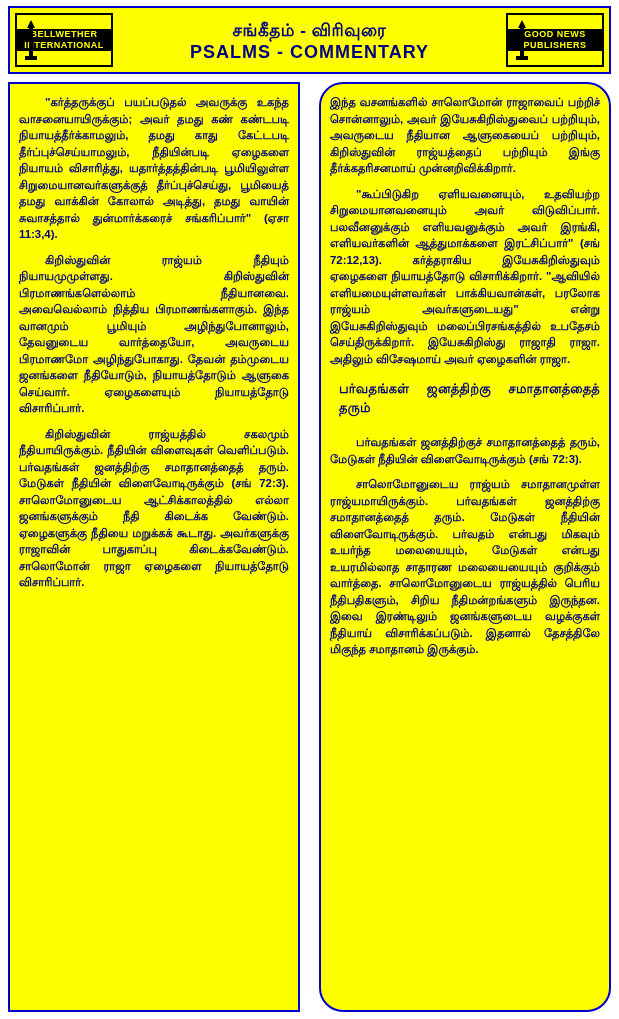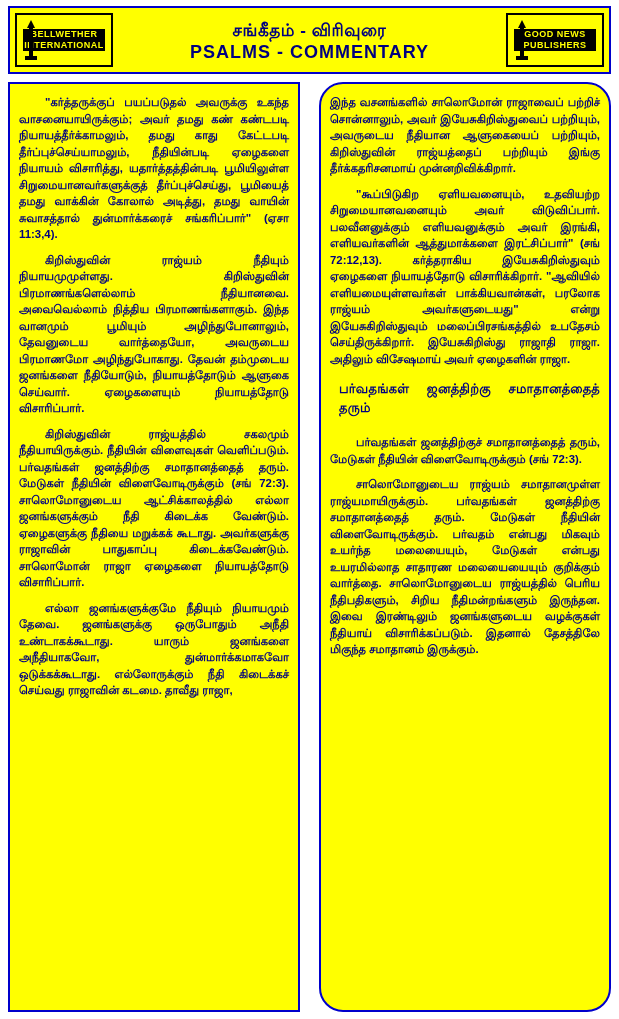--- a/index.html
+++ b/index.html
@@ -48,21 +48,21 @@
   }
   .logo-box .logo-line {
     font-size: 9px;
     font-weight: bold;
     letter-spacing: 0.5px;
     color: #000;
     text-align: center;
     line-height: 11px;
     background: #000;
     color: #ffff00;
-    width: 82px;
+    width: 98px;
   }
   .logo-emblem {
     position: absolute;
     left: 4px;
     top: 5px;
     width: 20px;
     height: 44px;
   }
   .header-center {
     flex: 1;
@@ -165,21 +165,20 @@
       <div class="logo-line">GOOD NEWS</div>
       <div class="logo-line">PUBLISHERS</div>
     </div>
 
   </div>
 
   <div class="col col-left">
     <p class="indent">"கர்த்தருக்குப் பயப்படுதல் அவருக்கு உகந்த வாசனையாயிருக்கும்; அவர் தமது கண் கண்டபடி நியாயத்தீர்க்காமலும், தமது காது கேட்டபடி தீர்ப்புச்செய்யாமலும், நீதியின்படி ஏழைகளை நியாயம் விசாரித்து, யதார்த்தத்தின்படி பூமியிலுள்ள சிறுமையானவர்களுக்குத் தீர்ப்புச்செய்து, பூமியைத் தமது வாக்கின் கோலால் அடித்து, தமது வாயின் சுவாசத்தால் துன்மார்க்கரைச் சங்கரிப்பார்" (ஏசா 11:3,4).</p>
     <p class="indent">கிறிஸ்துவின் ராஜ்யம் நீதியும் நியாயமுமுள்ளது. கிறிஸ்துவின் பிரமாணங்களெல்லாம் நீதியானவை. அவைவெல்லாம் நித்திய பிரமாணங்களாகும். இந்த வானமும் பூமியும் அழிந்துபோனாலும், தேவனுடைய வார்த்தையோ, அவருடைய பிரமாணமோ அழிந்துபோகாது. தேவன் தம்முடைய ஜனங்களை நீதியோடும், நியாயத்தோடும் ஆளுகை செய்வார். ஏழைகளையும் நியாயத்தோடு விசாரிப்பார்.</p>
     <p class="indent">கிறிஸ்துவின் ராஜ்யத்தில் சகலமும் நீதியாயிருக்கும். நீதியின் விளைவுகள் வெளிப்படும். பர்வதங்கள் ஜனத்திற்கு சமாதானத்தைத் தரும். மேடுகள் நீதியின் விளைவோடிருக்கும் (சங் 72:3). சாலொமோனுடைய ஆட்சிக்காலத்தில் எல்லா ஜனங்களுக்கும் நீதி கிடைக்க வேண்டும். ஏழைகளுக்கு நீதியை மறுக்கக் கூடாது. அவர்களுக்கு ராஜாவின் பாதுகாப்பு கிடைக்கவேண்டும். சாலொமோன் ராஜா ஏழைகளை நியாயத்தோடு விசாரிப்பார்.</p>
-    <p class="indent">எல்லா ஜனங்களுக்குமே நீதியும் நியாயமும் தேவை. ஜனங்களுக்கு ஒருபோதும் அநீதி உண்டாகக்கூடாது. யாரும் ஜனங்களை அநீதியாகவோ, துன்மார்க்கமாகவோ ஒடுக்கக்கூடாது. எல்லோருக்கும் நீதி கிடைக்கச் செய்வது ராஜாவின் கடமை. தாவீது ராஜா,</p>
   </div>
 
   <div class="col col-right">
     <p>இந்த வசனங்களில் சாலொமோன் ராஜாவைப் பற்றிச் சொன்னாலும், அவர் இயேசுகிறிஸ்துவைப் பற்றியும், அவருடைய நீதியான ஆளுகையைப் பற்றியும், கிறிஸ்துவின் ராஜ்யத்தைப் பற்றியும் இங்கு தீர்க்கதரிசனமாய் முன்னறிவிக்கிறார்.</p>
     <p class="indent">"கூப்பிடுகிற ஏளியவனையும், உதவியற்ற சிறுமையானவனையும் அவர் விடுவிப்பார். பலவீனனுக்கும் எளியவனுக்கும் அவர் இரங்கி, எளியவர்களின் ஆத்துமாக்களை இரட்சிப்பார்" (சங் 72:12,13). கர்த்தராகிய இயேசுகிறிஸ்துவும் ஏழைகளை நியாயத்தோடு விசாரிக்கிறார். "ஆவியில் எளியமையுள்ளவர்கள் பாக்கியவான்கள், பரலோக ராஜ்யம் அவர்களுடையது" என்று இயேசுகிறிஸ்துவும் மலைப்பிரசங்கத்தில் உபதேசம் செய்திருக்கிறார். இயேசுகிறிஸ்து ராஜாதி ராஜா. அதிலும் விசேஷமாய் அவர் ஏழைகளின் ராஜா.</p>
     <div class="section-head">பர்வதங்கள் ஜனத்திற்கு சமாதானத்தைத் தரும்</div>
     <div class="subhead">பர்வதங்கள் ஜனத்திற்குச் சமாதானத்தைத் தரும், மேடுகள் நீதியின் விளைவோடிருக்கும் (சங் 72:3).</div>
     <p class="indent">சாலொமோனுடைய ராஜ்யம் சமாதானமுள்ள ராஜ்யமாயிருக்கும். பர்வதங்கள் ஜனத்திற்கு சமாதானத்தைத் தரும். மேடுகள் நீதியின் விளைவோடிருக்கும். பர்வதம் என்பது மிகவும் உயர்ந்த மலையையும், மேடுகள் என்பது உயரமில்லாத சாதாரண மலையையையும் குறிக்கும் வார்த்தை. சாலொமோனுடைய ராஜ்யத்தில் பெரிய நீதிபதிகளும், சிறிய நீதிமன்றங்களும் இருந்தன. இவை இரண்டிலும் ஜனங்களுடைய வழக்குகள் நீதியாய் விசாரிக்கப்படும். இதனால் தேசத்திலே மிகுந்த சமாதானம் இருக்கும்.</p>
   </div>
 

